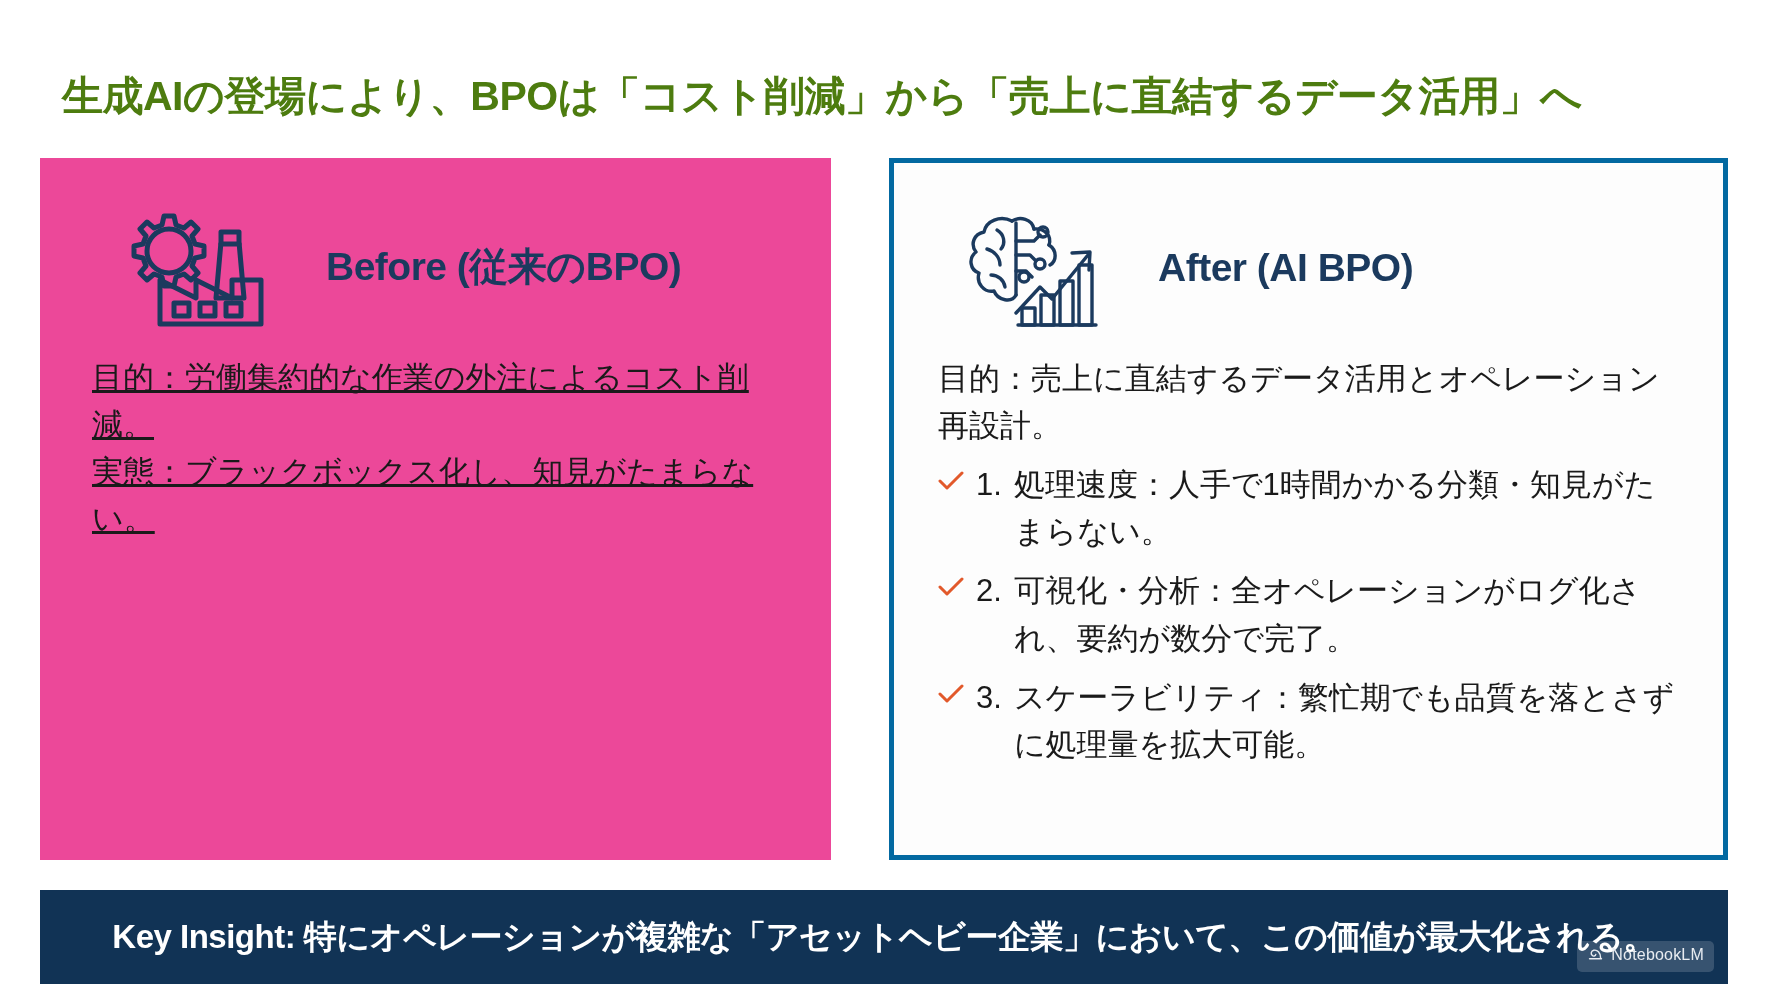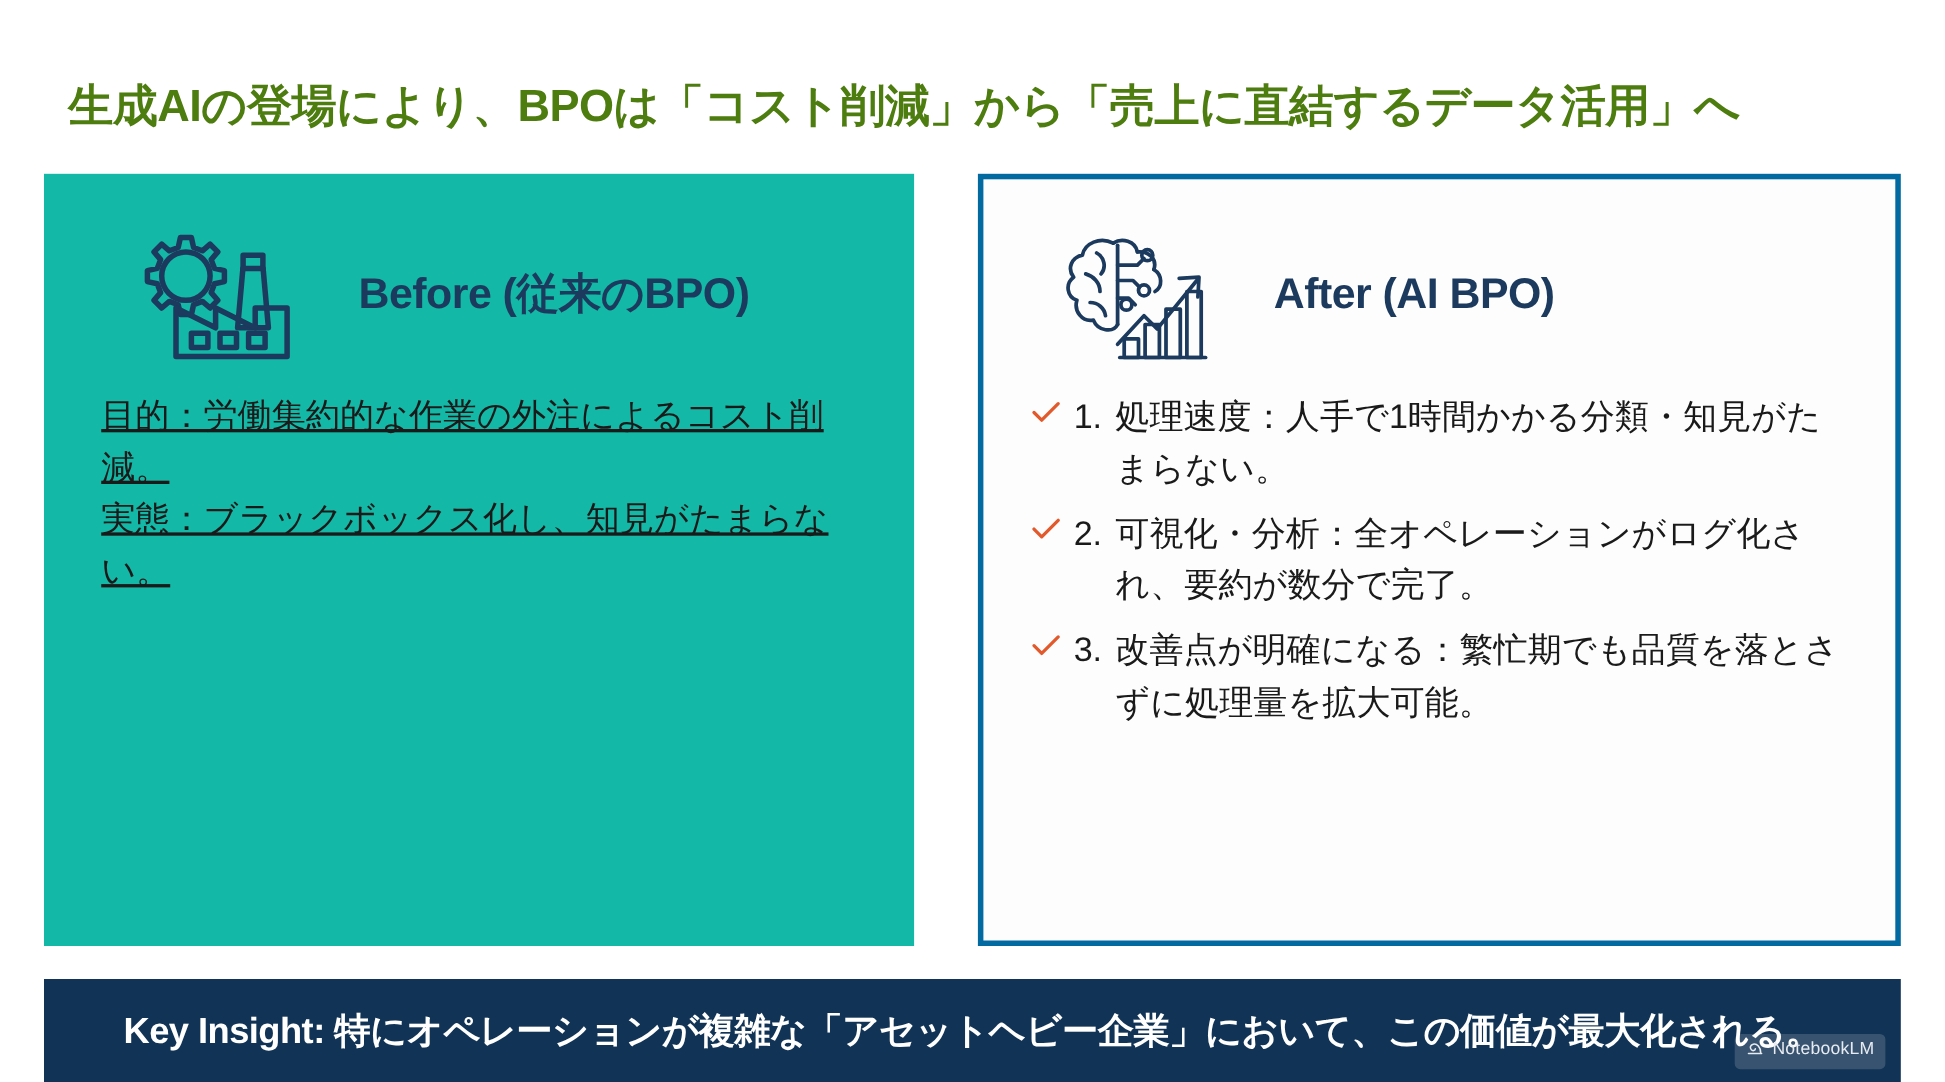--- a/index.html
+++ b/index.html
@@ -41,21 +41,21 @@
     gap: 58px;
   }
 
   .panel {
     box-sizing: border-box;
     position: relative;
   }
 
   .panel-before {
     width: 806px;
-    background: #14b8a6;
+    background: #ec4899;
     padding: 44px 46px 0 46px;
   }
 
   .panel-after {
     width: 855px;
     background: #fdfdfd;
     border: 5px solid #0369a1;
     padding: 40px 40px 0 40px;
   }
 
@@ -234,20 +234,21 @@
           <rect x="125" y="62" width="13" height="60"></rect>
 
           <path d="M62 110 L86 84 L98 96 L134 52"></path>
           <path d="M118 50 L136 49 L135 67"></path>
         </svg>
       </span>
       <h2 class="panel-title">After (AI BPO)</h2>
     </div>
 
     <div class="panel-body">
+      <p class="body-line">目的：売上に直結するデータ活用とオペレーション再設計。</p>
 
       <ul class="check-list">
         <li class="check-item">
           <span class="check-icon">
             <svg width="26" height="20" viewBox="0 0 26 20" fill="none" stroke="#e2592b" stroke-width="3" stroke-linecap="round" stroke-linejoin="round">
               <path d="M2 10 L9 17 L24 2"></path>
             </svg>
           </span>
           <span class="check-num">1.</span>
           <span class="check-text">処理速度：人手で1時間かかる分類・知見がたまらない。</span>
@@ -261,21 +262,21 @@
           <span class="check-num">2.</span>
           <span class="check-text">可視化・分析：全オペレーションがログ化され、要約が数分で完了。</span>
         </li>
         <li class="check-item">
           <span class="check-icon">
             <svg width="26" height="20" viewBox="0 0 26 20" fill="none" stroke="#e2592b" stroke-width="3" stroke-linecap="round" stroke-linejoin="round">
               <path d="M2 10 L9 17 L24 2"></path>
             </svg>
           </span>
           <span class="check-num">3.</span>
-          <span class="check-text">改善点が明確になる：繁忙期でも品質を落とさずに処理量を拡大可能。</span>
+          <span class="check-text">スケーラビリティ：繁忙期でも品質を落とさずに処理量を拡大可能。</span>
         </li>
       </ul>
     </div>
   </section>
 </div>
 
 <div class="key-insight">
   <span class="key-insight-text">Key Insight: 特にオペレーションが複雑な「アセットヘビー企業」において、この価値が最大化される。</span>
 
   <div class="watermark">

